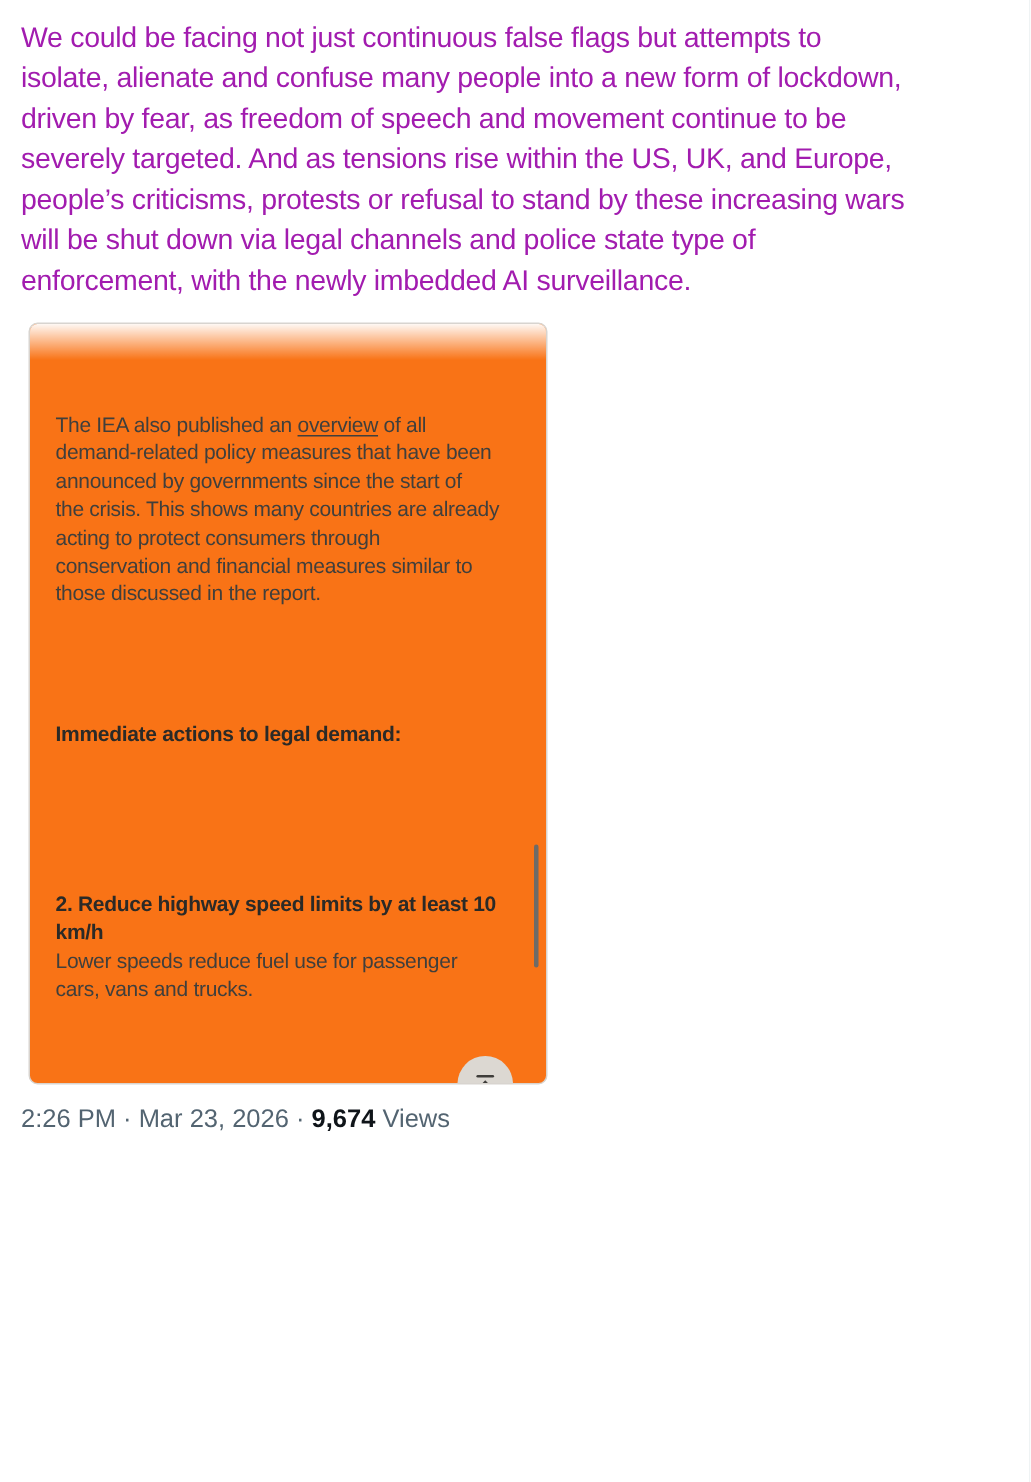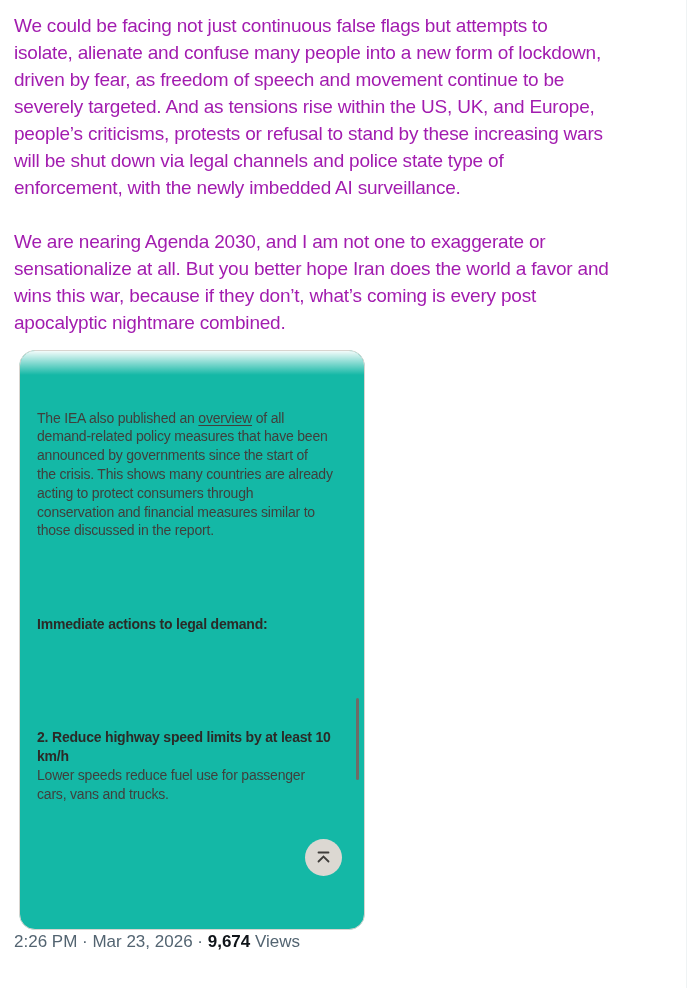--- a/index.html
+++ b/index.html
@@ -25,24 +25,24 @@
     color: #a21caf;
     white-space: pre-line;
   }
   .tweet-text p + p { margin-top: 27px; }
 
   
   .quote-card {
     position: relative;
     margin: 14px 0 0 5px;
     width: 346px;
-    height: 580px;
-    background: #14b8a6;
+    height: 508px;
+    background: #f97316;
     border: 1px solid #d8d4cf;
-    border-radius: 16px;
+    border-radius: 6px;
     overflow: hidden;
     cursor: pointer;
   }
   .card-topglow {
     position: absolute;
     top: 0; left: 0; right: 0;
     height: 24px;
     background: linear-gradient(180deg, rgba(255,255,255,0.95) 0%, rgba(255,255,255,0) 100%);
     pointer-events: none;
   }
@@ -76,21 +76,21 @@
     width: 37px; height: 37px;
     border-radius: 50%;
     background: #dcd8d2;
     display: flex; align-items: center; justify-content: center;
     cursor: pointer;
   }
   .scrolltop-btn svg { display: block; }
 
   
   .footer {
-    margin-top: 1px;
+    margin-top: 12px;
     font-size: 17px;
     line-height: 22px;
     color: #536471;
     white-space: pre-wrap;
   }
   .footer .views-count {
     font-weight: 700;
     color: #0f1419;
   }
 </style>
@@ -100,24 +100,20 @@
 <div class="page">
 
   <div class="tweet-text">
     <p>We could be facing not just continuous false flags but attempts to
 isolate, alienate and confuse many people into a new form of lockdown,
 driven by fear, as freedom of speech and movement continue to be
 severely targeted. And as tensions rise within the US, UK, and Europe,
 people’s criticisms, protests or refusal to stand by these increasing wars
 will be shut down via legal channels and police state type of
 enforcement, with the newly imbedded AI surveillance.</p>
-    <p>We are nearing Agenda 2030, and I am not one to exaggerate or
-sensationalize at all. But you better hope Iran does the world a favor and
-wins this war, because if they don’t, what’s coming is every post
-apocalyptic nightmare combined.</p>
   </div>
 
   <div class="quote-card">
     <div class="card-inner">
       <div class="block"><span>The IEA also published an </span><span class="u">overview</span><span> of all
 demand-related policy measures that have been
 announced by governments since the start of
 the crisis. This shows many countries are already
 acting to protect consumers through
 conservation and financial measures similar to

